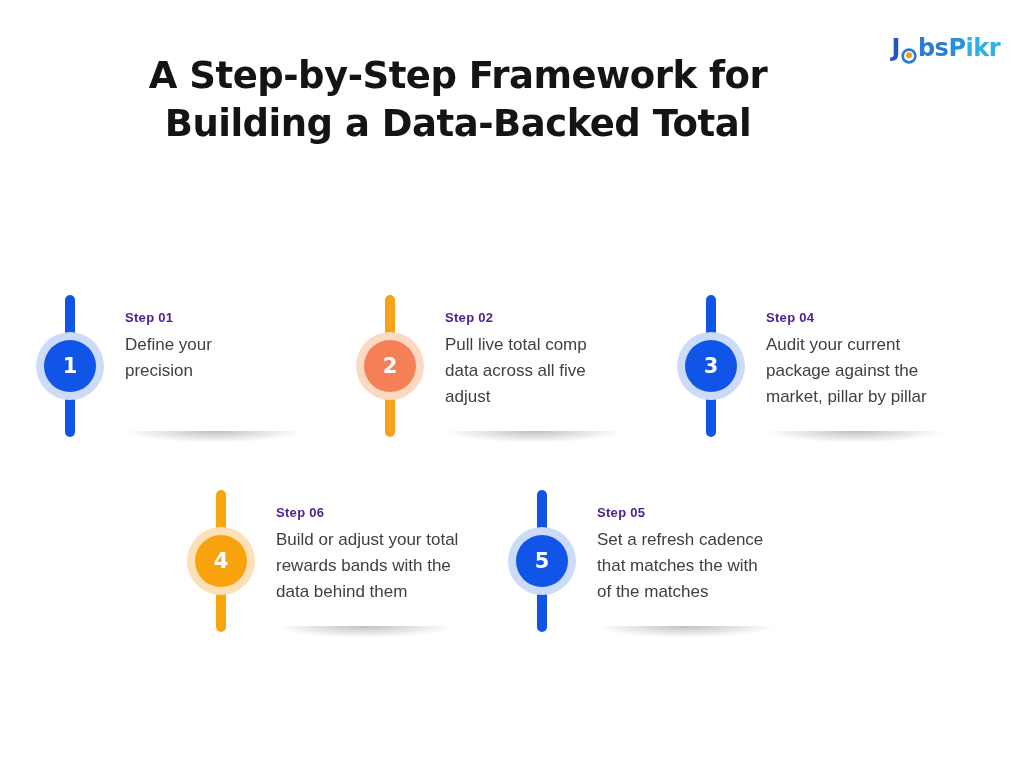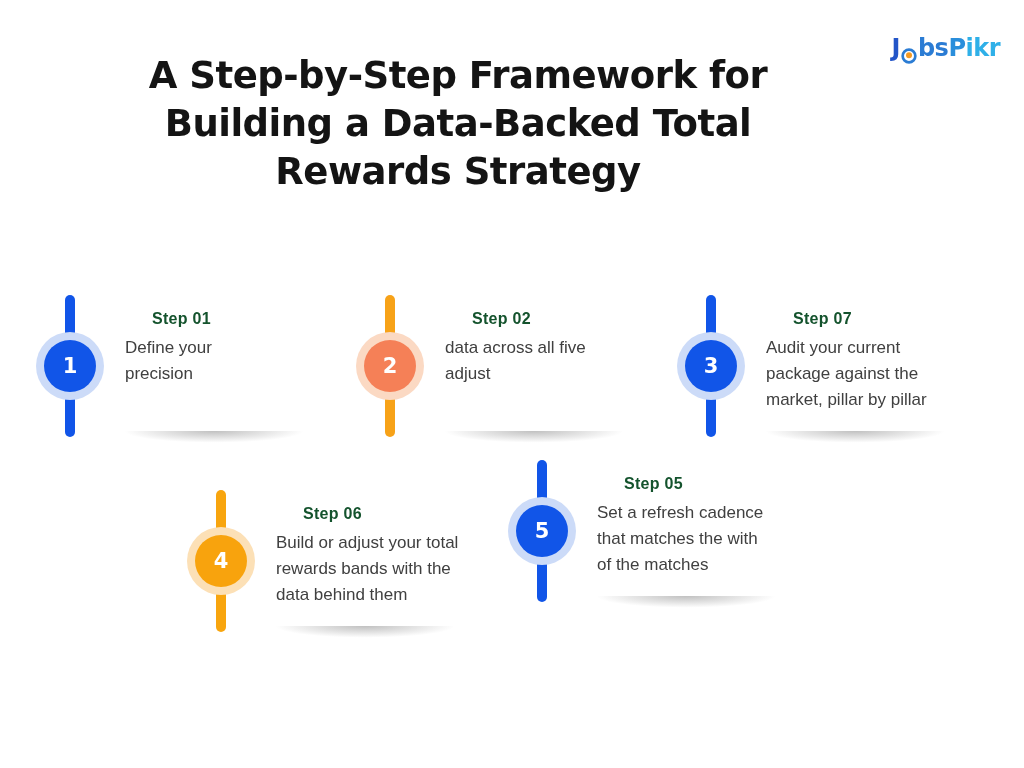--- a/index.html
+++ b/index.html
@@ -27,36 +27,35 @@
     font-family:"DejaVu Sans",sans-serif;font-weight:bold;
     font-size:37px;line-height:48px;color:#141414;letter-spacing:-0.5px;
   }
 
   
   .step-item{position:absolute;width:310px;height:160px;}
   .s1{left:36px;top:295px;}
   .s2{left:356px;top:295px;}
   .s3{left:677px;top:295px;}
   .s4{left:187px;top:490px;}
-  .s5{left:508px;top:460px;}
+  .s5{left:508px;top:490px;}
 
   .card{
     position:absolute;left:59px;top:5px;width:238px;height:131px;
     background:#ffffff;border-radius:10px;
     padding:10px 8px 0 30px;box-sizing:border-box;
   }
   .card::after{
     content:"";position:absolute;left:6px;right:6px;top:100%;height:17px;
     background:radial-gradient(ellipse 55% 95% at 50% 0%,rgba(90,90,90,0.38),rgba(90,90,90,0) 72%);
     pointer-events:none;
   }
   .step-label{
-    font-size:16px;font-weight:bold;color:#14532d;letter-spacing:0.3px;
+    font-size:13px;font-weight:bold;color:#4c1d95;letter-spacing:0.3px;
     margin-bottom:7px;
-    margin-left:27px;
   }
   .step-text{font-size:17px;color:#404040;line-height:26px;}
   .step-text div{white-space:nowrap;}
 
   .bar{
     position:absolute;left:29px;top:0;width:10px;height:142px;border-radius:6px;
   }
   .halo{
     position:absolute;left:0;top:37px;width:68px;height:68px;border-radius:50%;
     display:flex;align-items:center;justify-content:center;
@@ -91,54 +90,54 @@
     </svg>
   </span>
   <span class="lbs">bs</span>
   <span class="lp">P</span>
   <span class="likr">ikr</span>
 </div>
 
 <div class="title">
   <div>A Step-by-Step Framework for</div>
   <div>Building a Data-Backed Total</div>
-  <div>Rewards Strategy</div>
 </div>
 
 <div class="step-item s1 theme-blue">
   <div class="card">
     <div class="step-label">Step 01</div>
     <div class="step-text">
       <div>Define your</div>
       <div>precision</div>
     </div>
   </div>
   <div class="bar"></div>
   <div class="halo">
     <div class="num">1</div>
   </div>
 </div>
 
 <div class="step-item s2 theme-coral">
   <div class="card">
     <div class="step-label">Step 02</div>
     <div class="step-text">
+      <div>Pull live total comp</div>
       <div>data across all five</div>
       <div>adjust</div>
     </div>
   </div>
   <div class="bar"></div>
   <div class="halo">
     <div class="num">2</div>
   </div>
 </div>
 
 <div class="step-item s3 theme-blue">
   <div class="card">
-    <div class="step-label">Step 07</div>
+    <div class="step-label">Step 04</div>
     <div class="step-text">
       <div>Audit your current</div>
       <div>package against the</div>
       <div>market, pillar by pillar</div>
     </div>
   </div>
   <div class="bar"></div>
   <div class="halo">
     <div class="num">3</div>
   </div>

